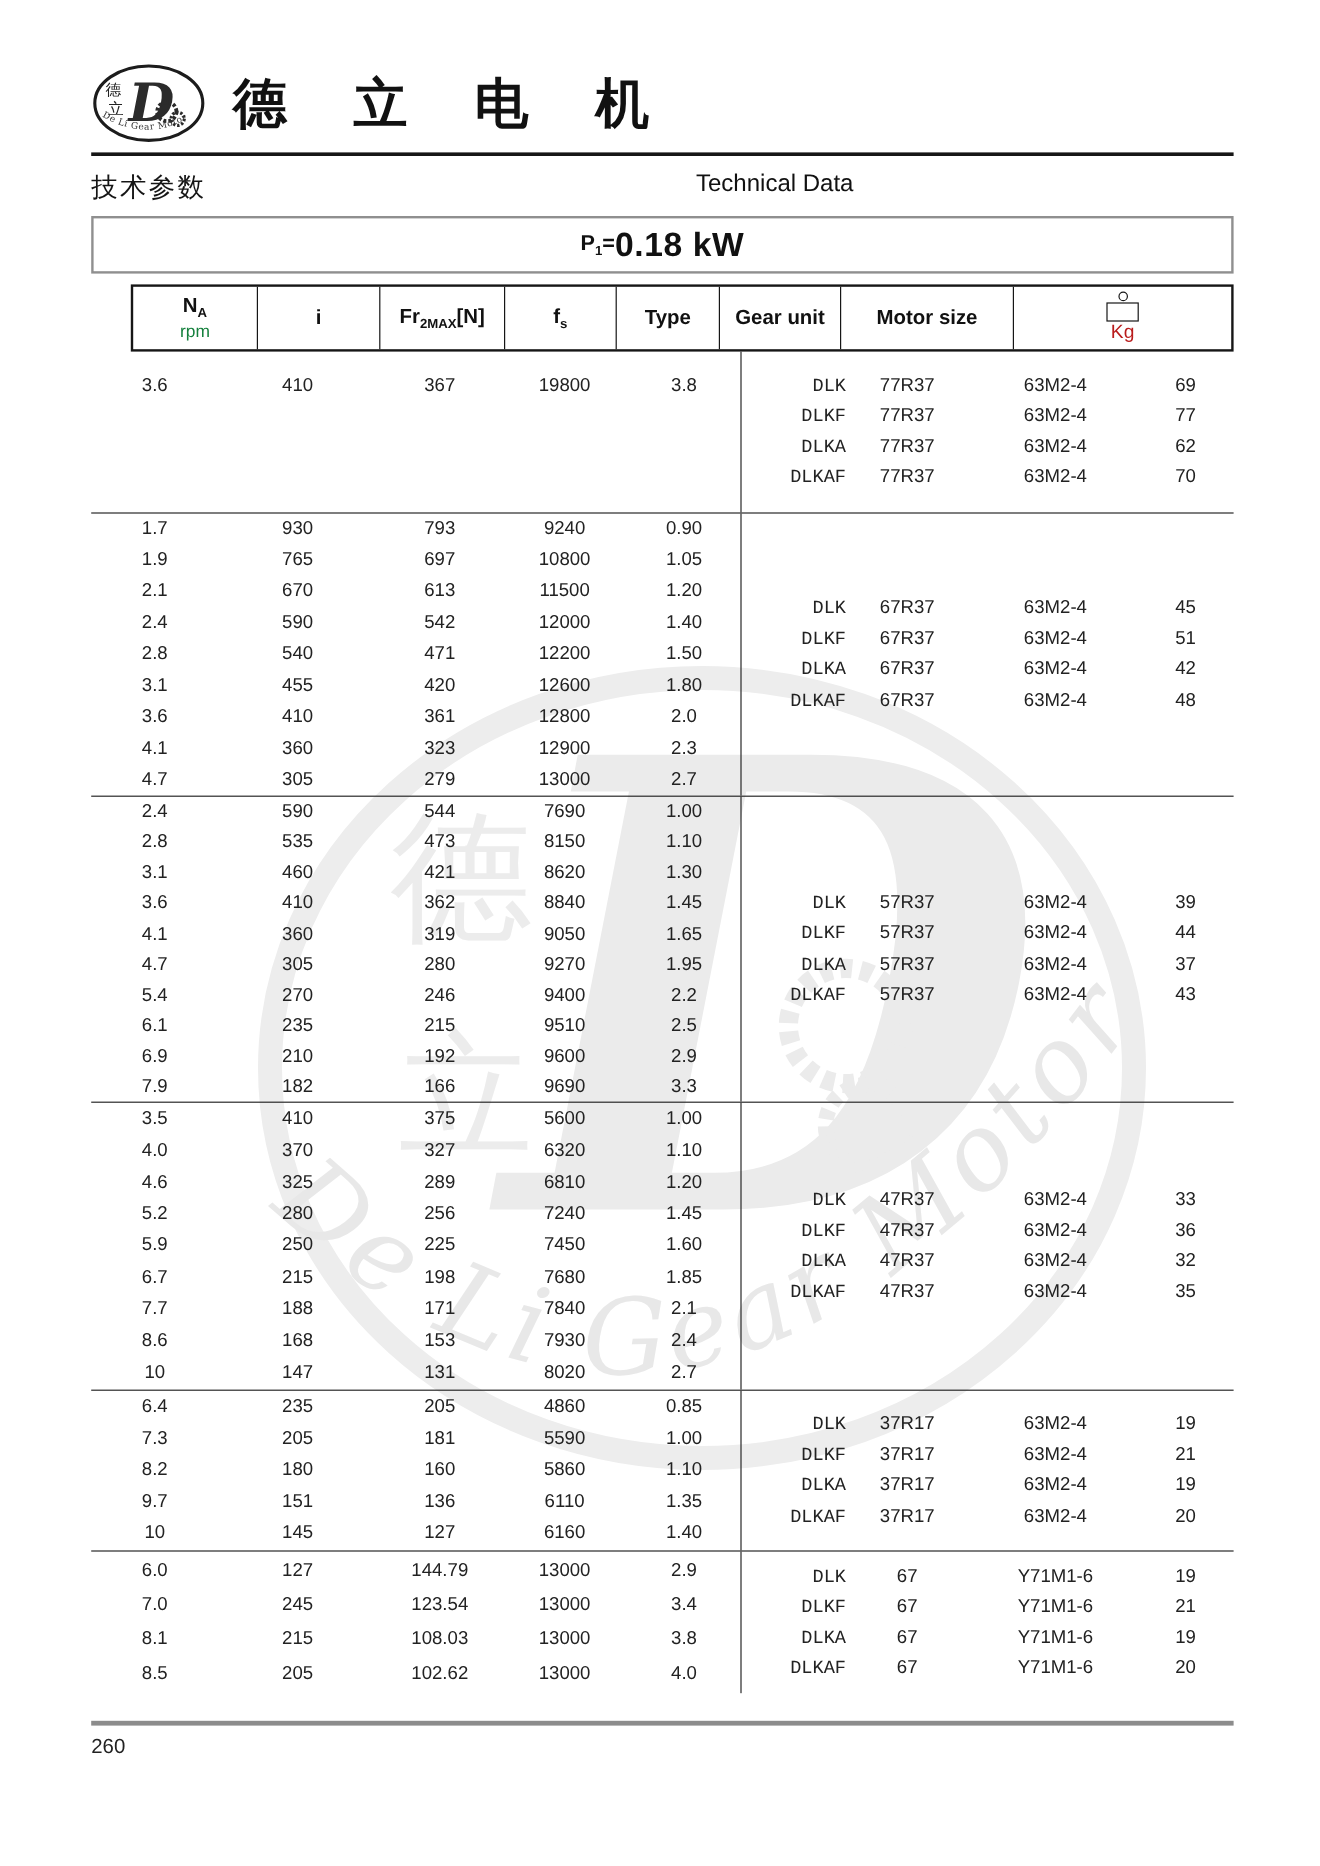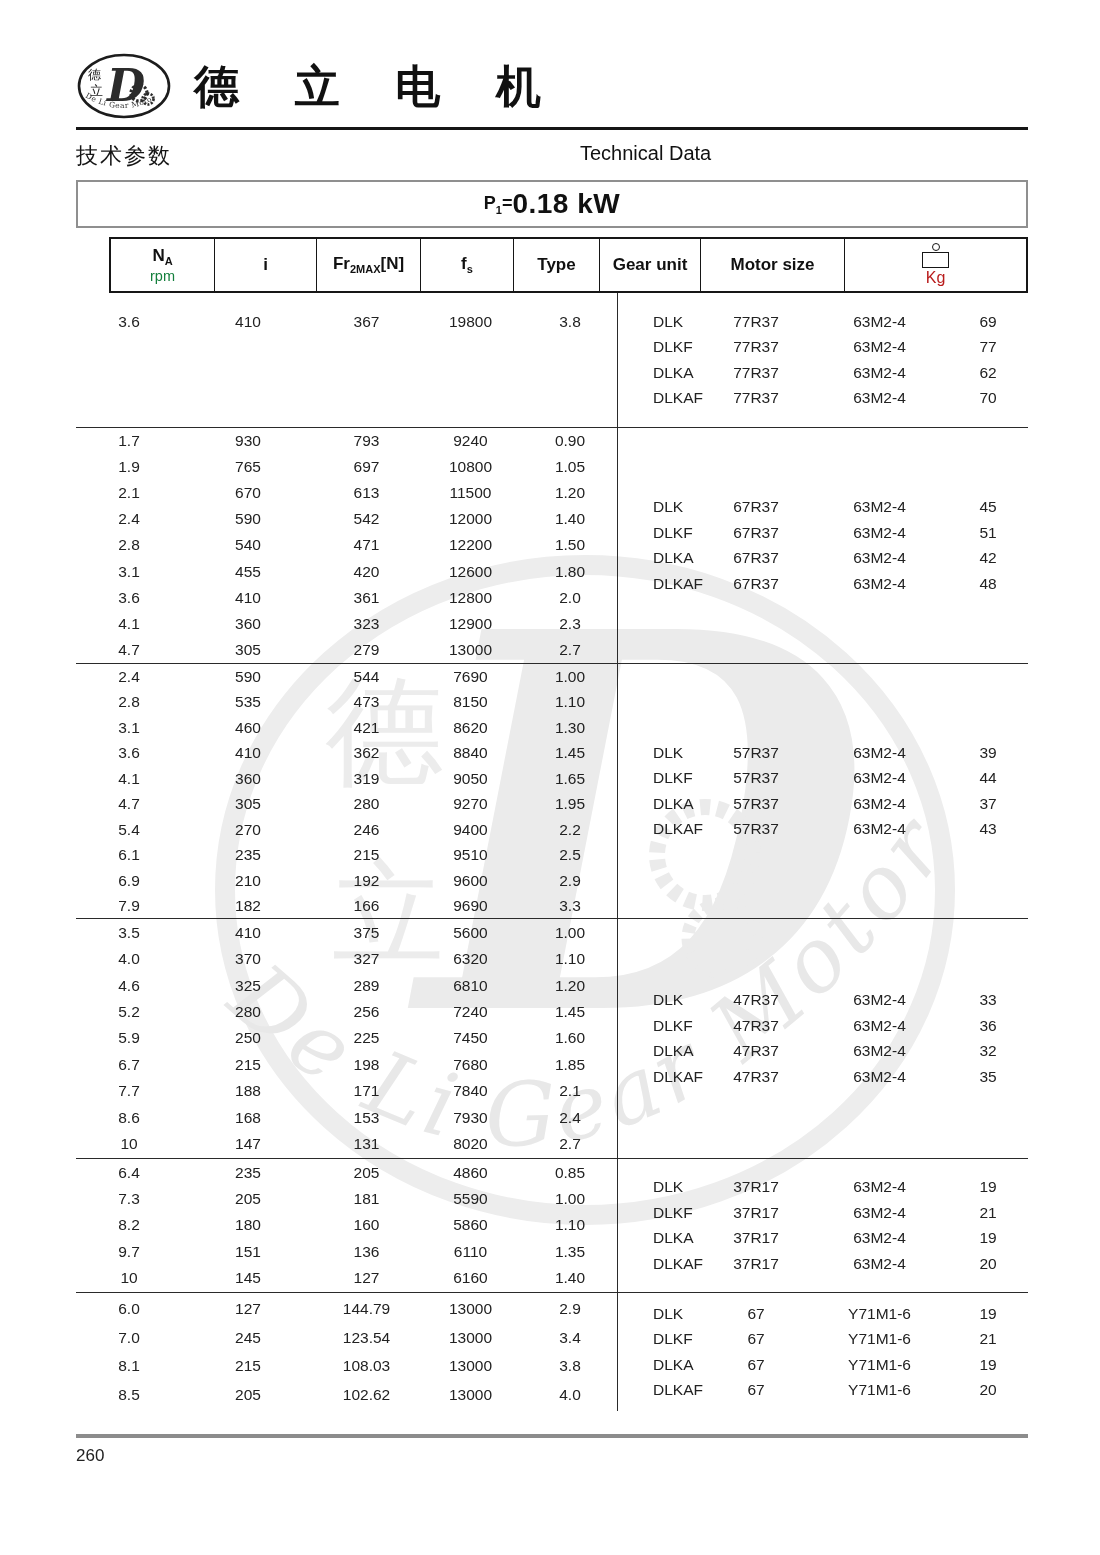--- a/index.html
+++ b/index.html
@@ -57,21 +57,21 @@
   .tbody{width:100%;}
   .section{display:flex;box-sizing:border-box;border-bottom:1.5px solid #2a2a2a;}
   .sec0{height:135px}.sec1{height:236px}.sec2{height:255px}
   .sec3{height:240px}.sec4{height:134px}.sec5{height:118px;border-bottom:none;}
   .left{width:541px;display:flex;flex-direction:column;justify-content:space-evenly;box-sizing:border-box;align-items:flex-end;}
   .right{flex:1;border-left:1.6px solid #2a2a2a;display:flex;flex-direction:column;justify-content:center;box-sizing:border-box;}
   .sec0 .left,.sec0 .right{justify-content:flex-start;padding-top:16px;}
   .lrow,.rrow{display:flex;align-items:center;height:25.5px;flex:0 0 auto;}
   .cell{font-size:15.5px;color:#222;text-align:center;box-sizing:border-box;}
   .lc0{width:104px}.lc1{width:134px}.lc2{width:103px}.lc3{width:105px}.lc4{width:94px}
-  .rc0{width:87px;text-align:left;padding-left:35px;}
+  .rc0{width:87px;text-align:right;padding-left:35px;font-family:Liberation Mono, monospace;}
   .rc1{width:102px}.rc2{width:145px}.rc3{width:72px}
 
   
   .bottom-rule{height:4px;background:#8c8c8c;margin-top:23px;}
   .pageno{text-align:left;font-size:17px;margin-top:8px;color:#222;}
 
   .wm-serif{font-family:"DejaVu Serif",serif;}
 </style>
 </head>
 <body>

